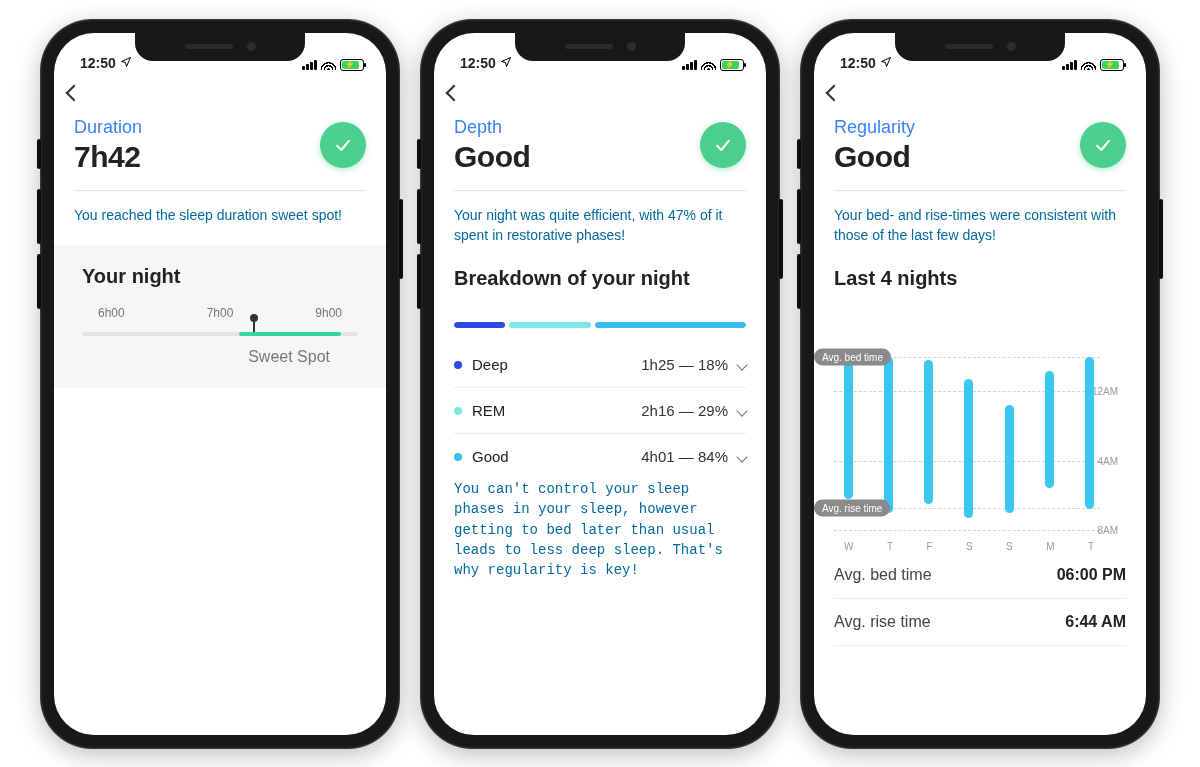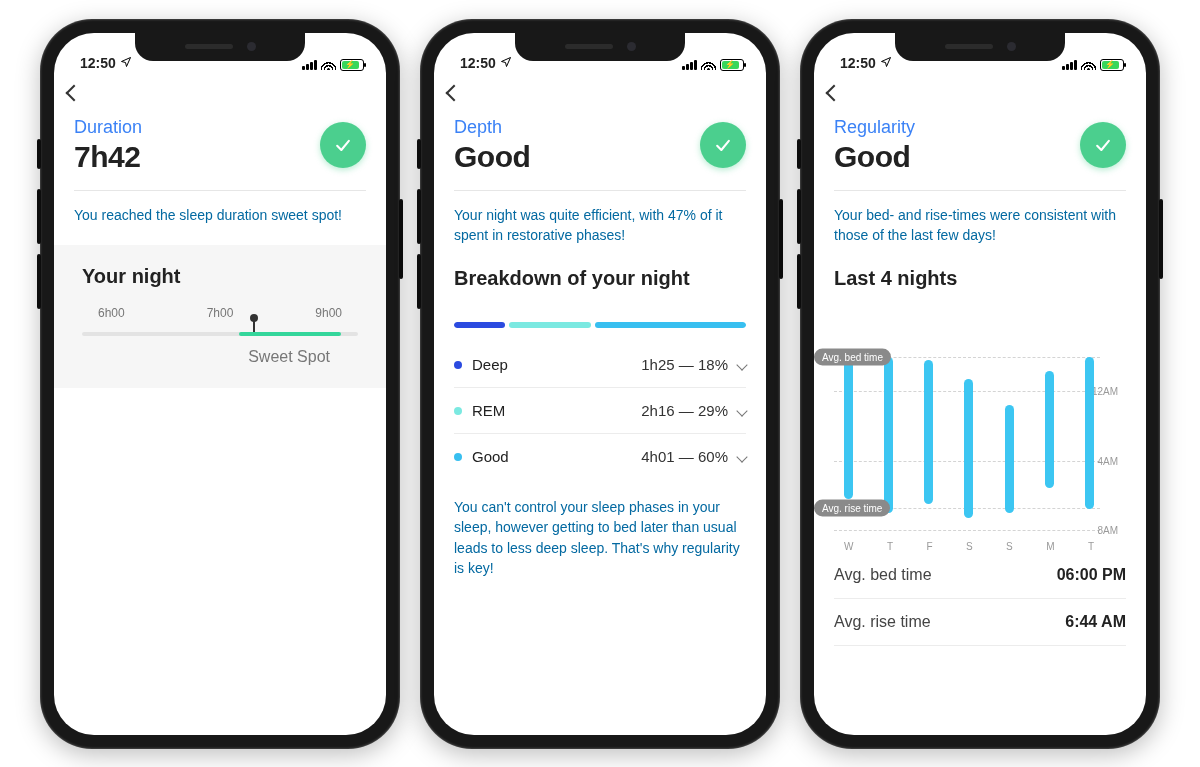--- a/index.html
+++ b/index.html
@@ -311,27 +311,27 @@
               <span>2h16 — 29%</span>
               <span class="chev-dn"></span>
             </div>
           </div>
           <div class="row">
             <div class="l">
               <span class="dot" style="background:#38bff0"></span>
               <span>Good</span>
             </div>
             <div class="r">
-              <span>4h01 — 60%</span>
+              <span>4h01 — 84%</span>
               <span class="chev-dn"></span>
             </div>
           </div>
         </div>
 
-      <p class="para" style="margin-top:18px;">You can't control your sleep phases in your sleep, however getting to bed later than usual leads to less deep sleep. That's why regularity is key!</p>
+      <p class="para" style="font-family:Liberation Mono, monospace;">You can't control your sleep phases in your sleep, however getting to bed later than usual leads to less deep sleep. That's why regularity is key!</p>
     </div>
   </div>
 </div>
 
 <div class="phone">
   <div class="btn-l1"></div>
     <div class="btn-l2"></div>
     <div class="btn-l3"></div>
     <div class="btn-r"></div>
   <div class="screen">

